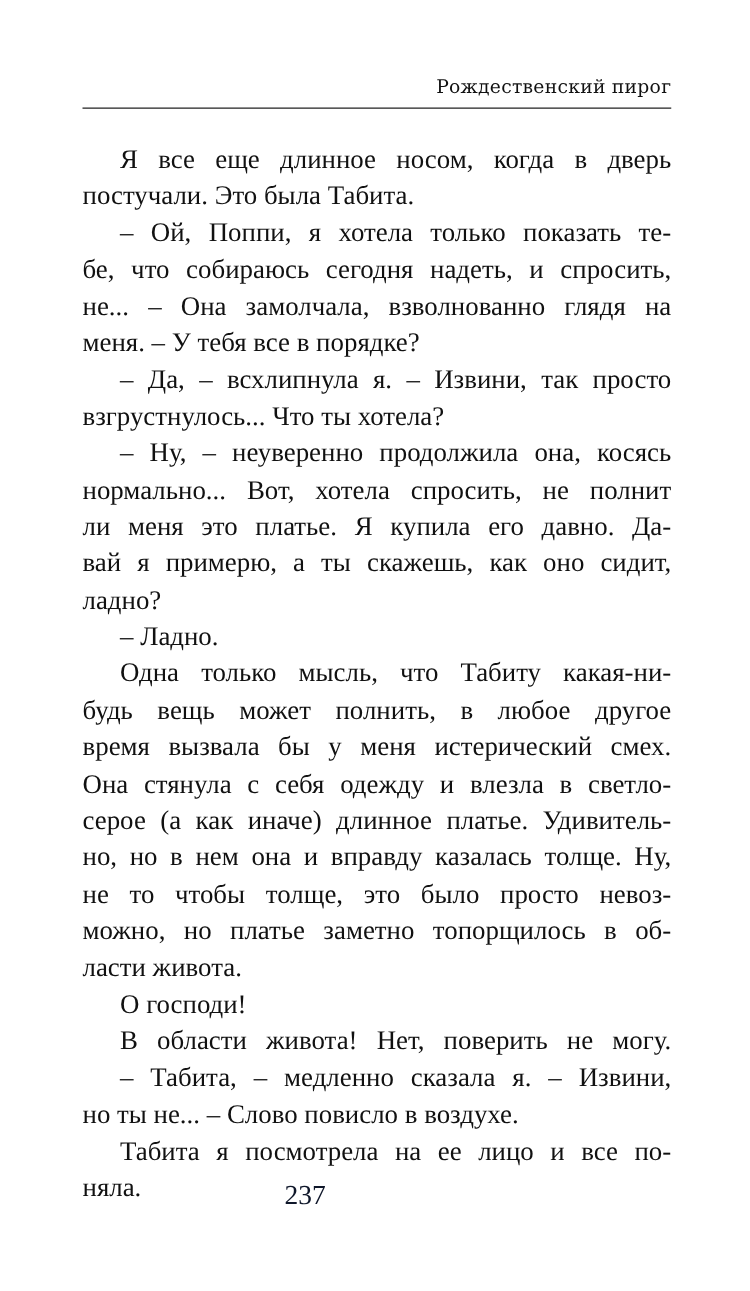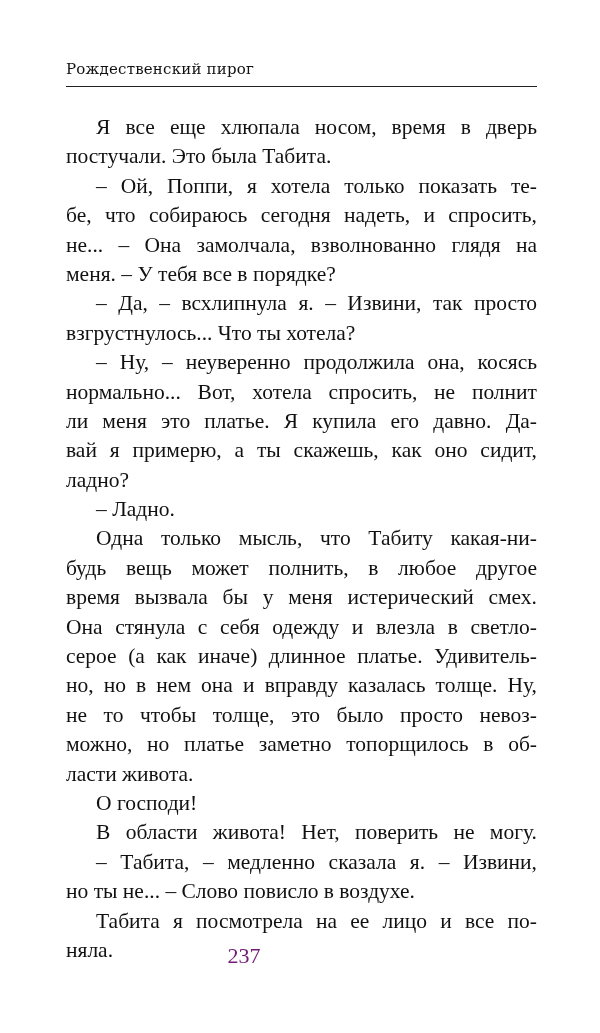--- a/index.html
+++ b/index.html
@@ -1,51 +1,51 @@
 <!DOCTYPE html>
 <html><head>
 <meta charset="utf-8">
 <style>
   html, body { margin: 0; padding: 0; background: #ffffff; }
   body { width: 600px; height: 1033px; position: relative; overflow: hidden; color: #111; }
   .page { position: absolute; left: 0; top: 0; width: 600px; height: 1033px; background: #fff; }
   .running-head {
     position: absolute; left: 66px; width: 471px; top: 60px;
-    text-align: left; font-family: "DejaVu Serif", serif; font-size: 15px; color: #111;
+    text-align: right; font-family: "DejaVu Serif", serif; font-size: 15px; color: #111;
     letter-spacing: 0.2px;
   }
   .rule {
     position: absolute; left: 66px; width: 471px; top: 86px; height: 0;
     border-top: 1.5px solid #222;
   }
   .body-text {
     position: absolute; left: 66px; width: 471px; top: 113px;
     font-family: "Liberation Serif", serif; font-size: 21.5px; line-height: 29.4px;
     color: #111;
   }
   .line {
     display: block; height: 29.4px; white-space: nowrap;
     text-align: justify; text-align-last: justify;
   }
   .line.last { text-align-last: left; }
   .line.indent { padding-left: 30px; }
   .page-number {
     position: absolute; left: 0; width: 488px; top: 943px; text-align: center;
-    font-family: "Liberation Serif", serif; font-size: 22px; color: #701a75;
+    font-family: "Liberation Serif", serif; font-size: 22px; color: #0f172a;
   }
 </style>
 </head>
 <body>
 
 <div class="page">
   <div class="running-head">Рождественский пирог</div>
   <div class="rule"></div>
 
   <div class="body-text" id="body-text">
-      <span class="line indent">Я все еще хлюпала носом, время в дверь</span>
+      <span class="line indent">Я все еще длинное носом, когда в дверь</span>
       <span class="line last">постучали. Это была Табита.</span>
       <span class="line indent">– Ой, Поппи, я хотела только показать те-</span>
       <span class="line">бе, что собираюсь сегодня надеть, и спросить,</span>
       <span class="line">не... – Она замолчала, взволнованно глядя на</span>
       <span class="line last">меня. – У тебя все в порядке?</span>
       <span class="line indent">– Да, – всхлипнула я. – Извини, так просто</span>
       <span class="line last">взгрустнулось... Что ты хотела?</span>
       <span class="line indent">– Ну, – неуверенно продолжила она, косясь</span>
       <span class="line">нормально... Вот, хотела спросить, не полнит</span>
       <span class="line">ли меня это платье. Я купила его давно. Да-</span>

